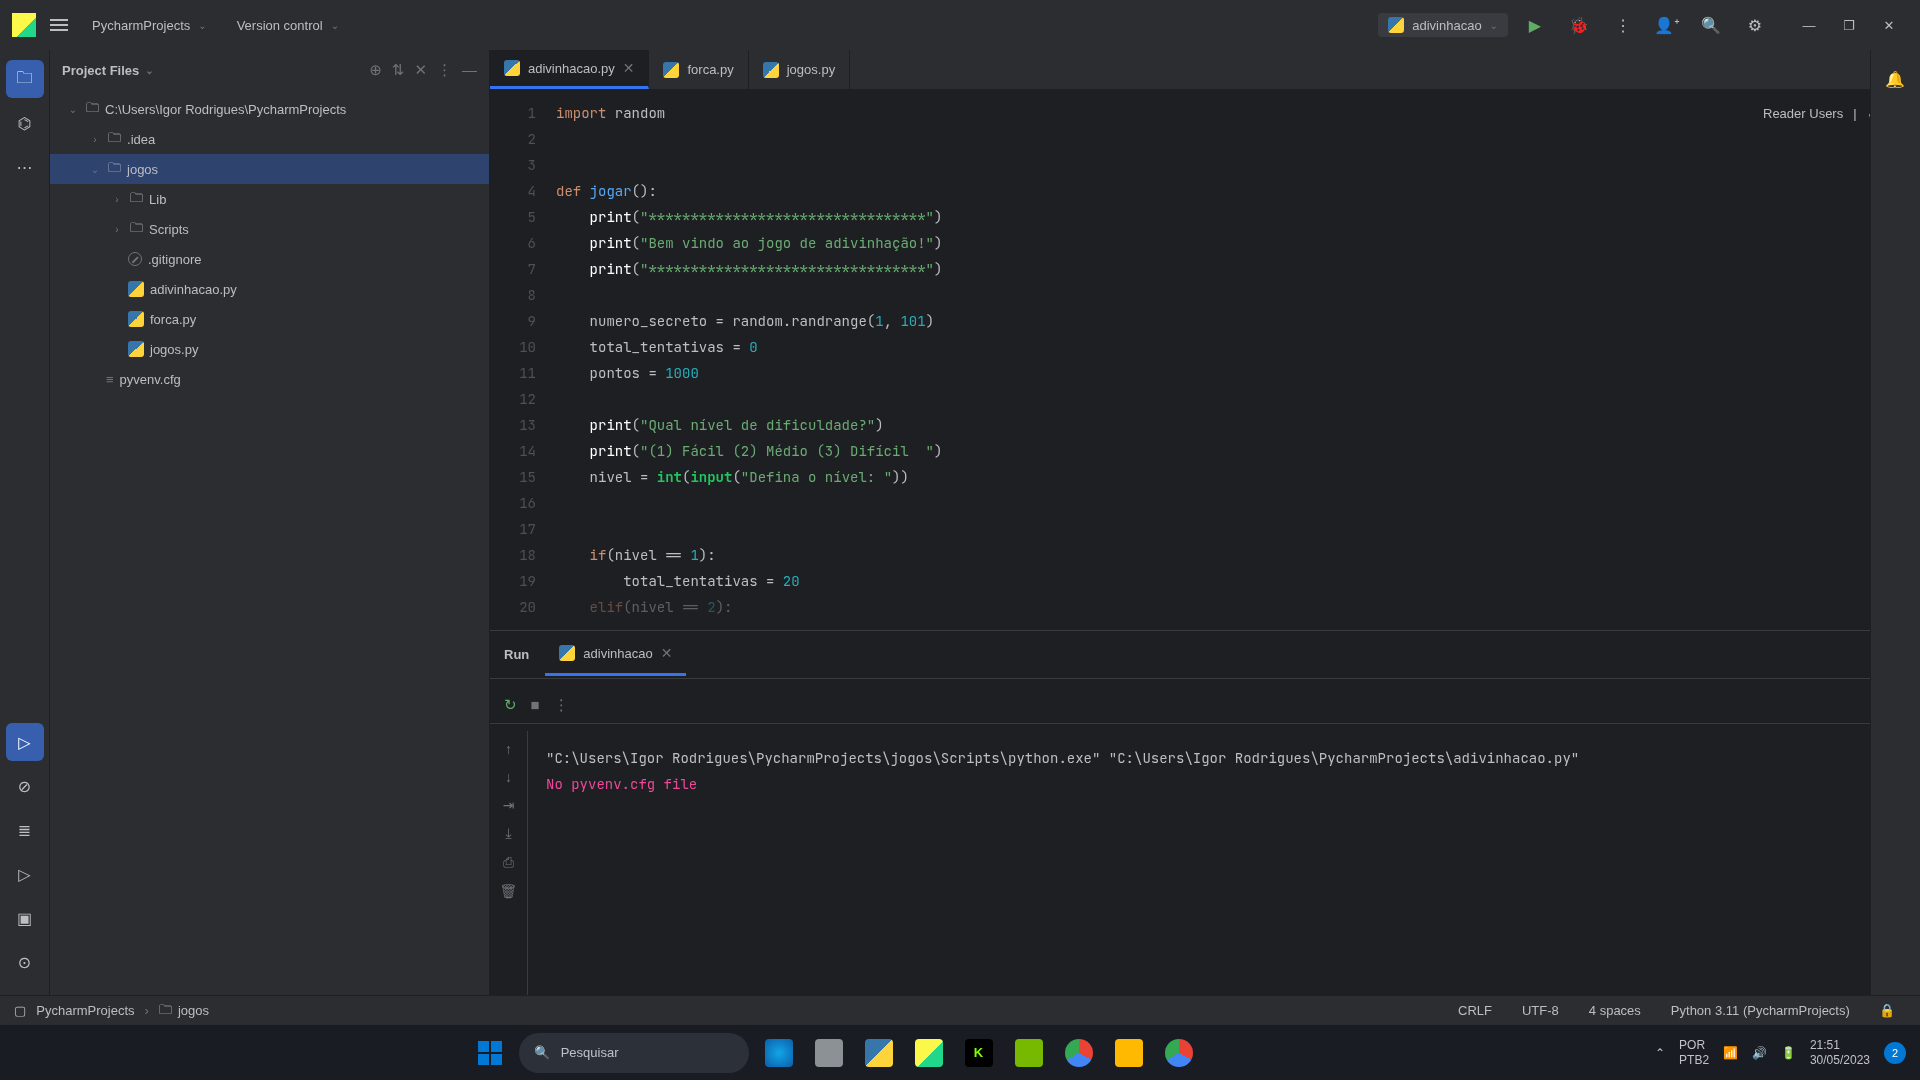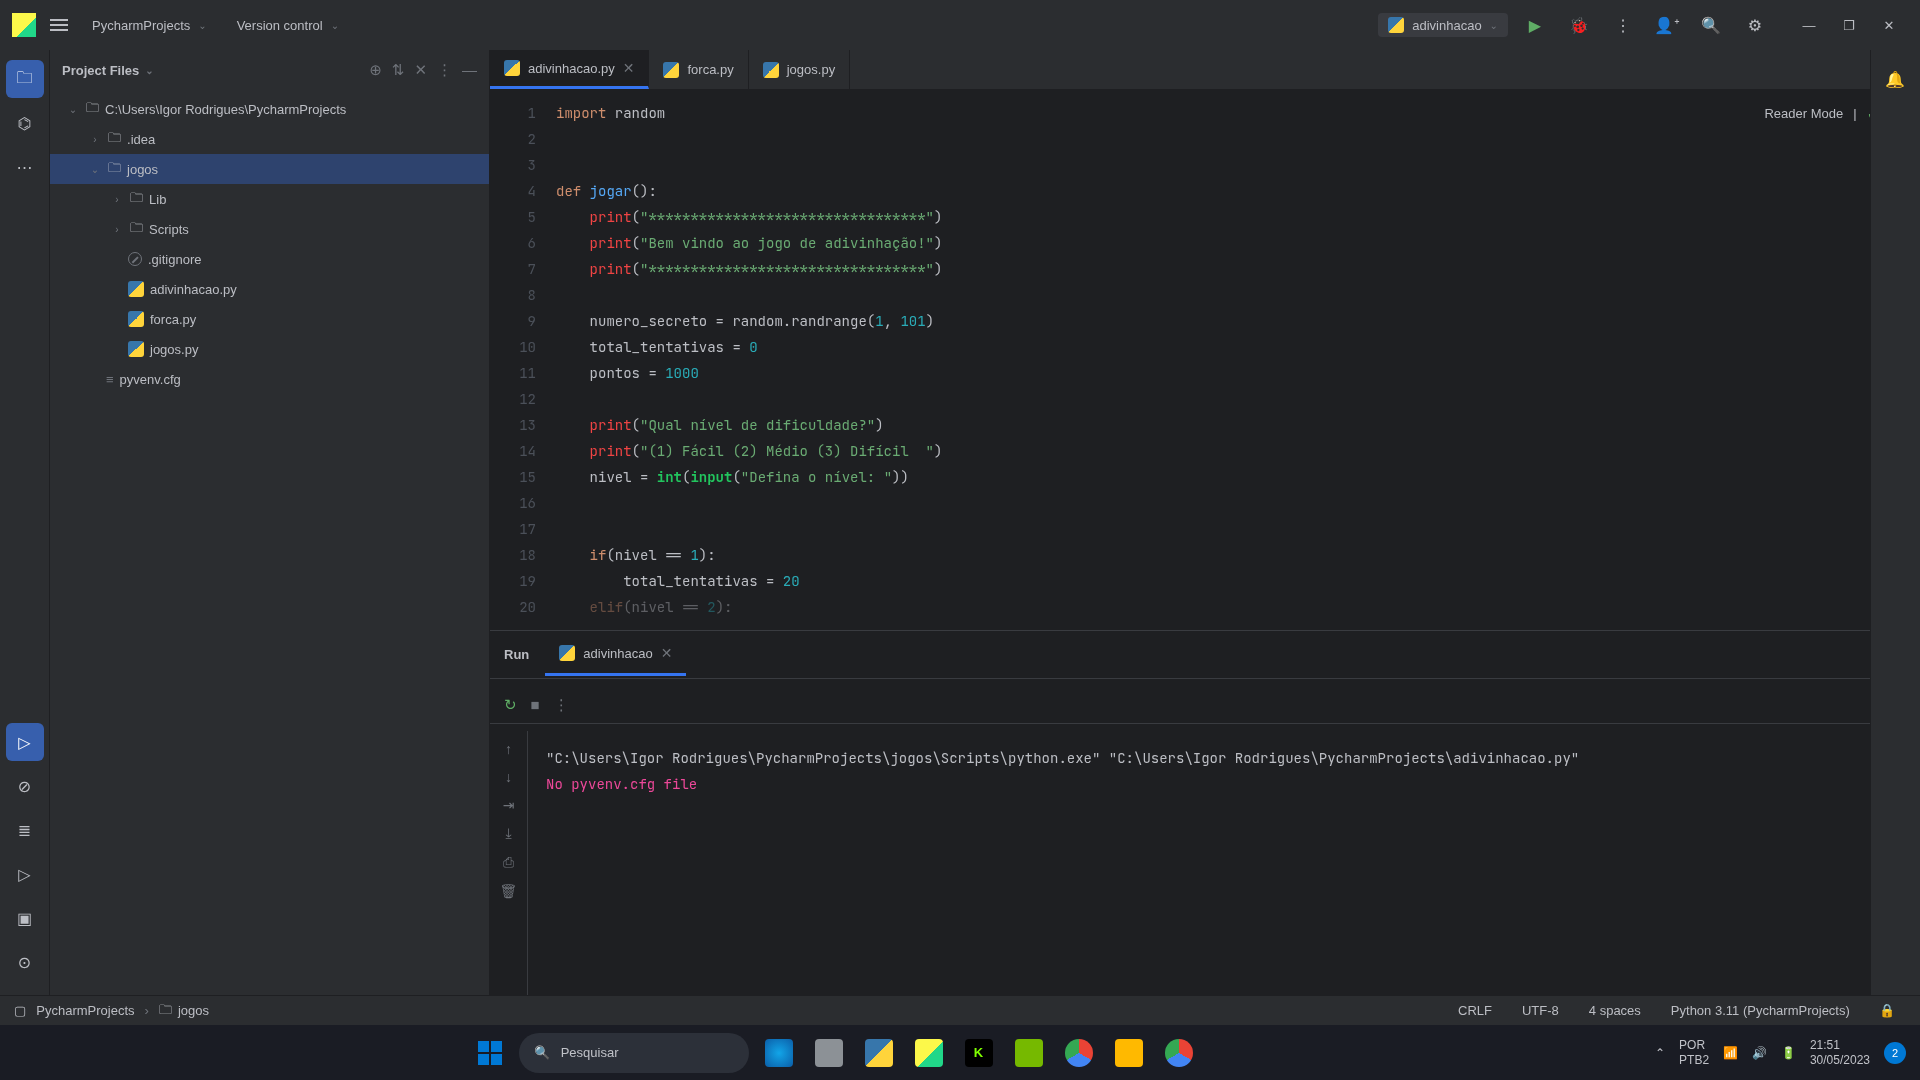--- a/index.html
+++ b/index.html
@@ -124,21 +124,21 @@
   font-size: 14px; line-height: 26px;
 }
 .code {
   flex: 1; padding: 10px 0 0 10px;
   font-family: "JetBrains Mono", Consolas, monospace;
   font-size: 14px; line-height: 26px;
   color: #bcbec4; white-space: pre;
   overflow: hidden;
 }
 .kw { color: #cf8e6d; }
-.fn { color: #ef4444; }
+.fn { color: #ffffff; }
 .fname { color: #56a8f5; }
 .str { color: #6aab73; }
 .num { color: #2aacb8; }
 .builtin { color: #22c55e; font-weight: bold; }
 
 .reader-mode {
   position: absolute; right: 30px; top: 10px;
   background: #1e1f22; padding: 4px 10px;
   display: flex; align-items: center; gap: 10px;
   color: #bcbec4; font-size: 13px;
@@ -430,21 +430,21 @@
 <span></span>
     <span class="fn">print</span>(<span class="str">"Qual nível de dificuldade?"</span>)
     <span class="fn">print</span>(<span class="str">"(1) Fácil (2) Médio (3) Difícil  "</span>)
     <span>nivel = </span><span class="builtin">int</span><span>(</span><span class="builtin">input</span><span>(</span><span class="str">"Defina o nível: "</span><span>))</span>
 <span></span>
 <span></span>
     <span class="kw">if</span><span>(nivel == </span><span class="num">1</span><span>):</span>
         <span>total_tentativas = </span><span class="num">20</span>
     <span class="kw" style="opacity:.4">elif</span><span style="opacity:.4">(nivel == </span><span class="num" style="opacity:.4">2</span><span style="opacity:.4">):</span></div>
         <div class="reader-mode">
-          <span>Reader Mode</span>
+          <span>Reader Users</span>
           <span>|</span>
           <span class="check-icon">✓</span>
         </div>
       </div>
 
       <div class="run-panel">
         <div class="run-header">
           <span class="run-title">Run</span>
           <div class="run-tab">
             <span class="py-icon"></span>

